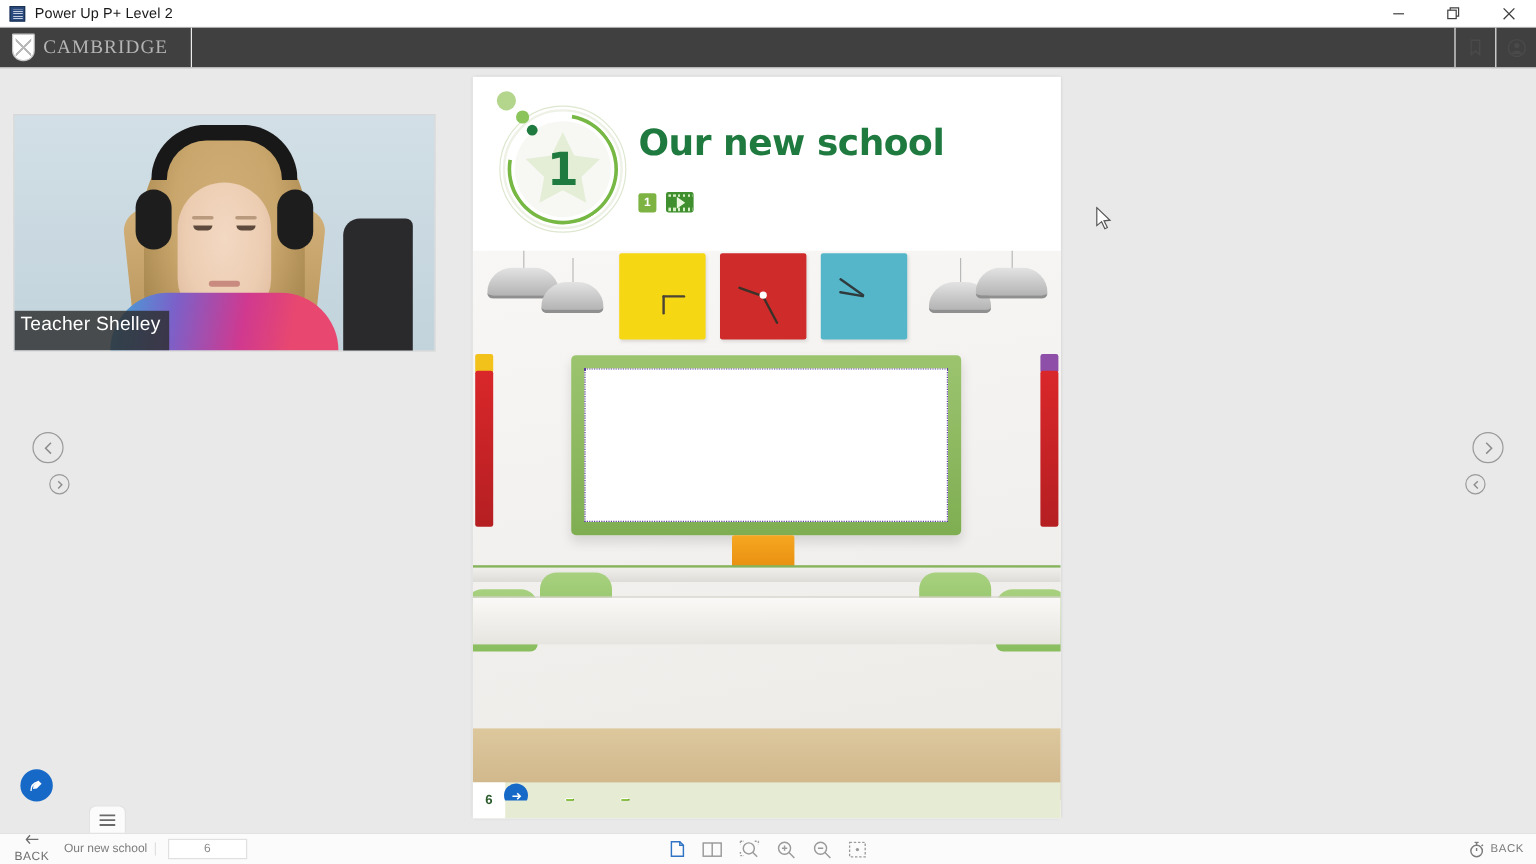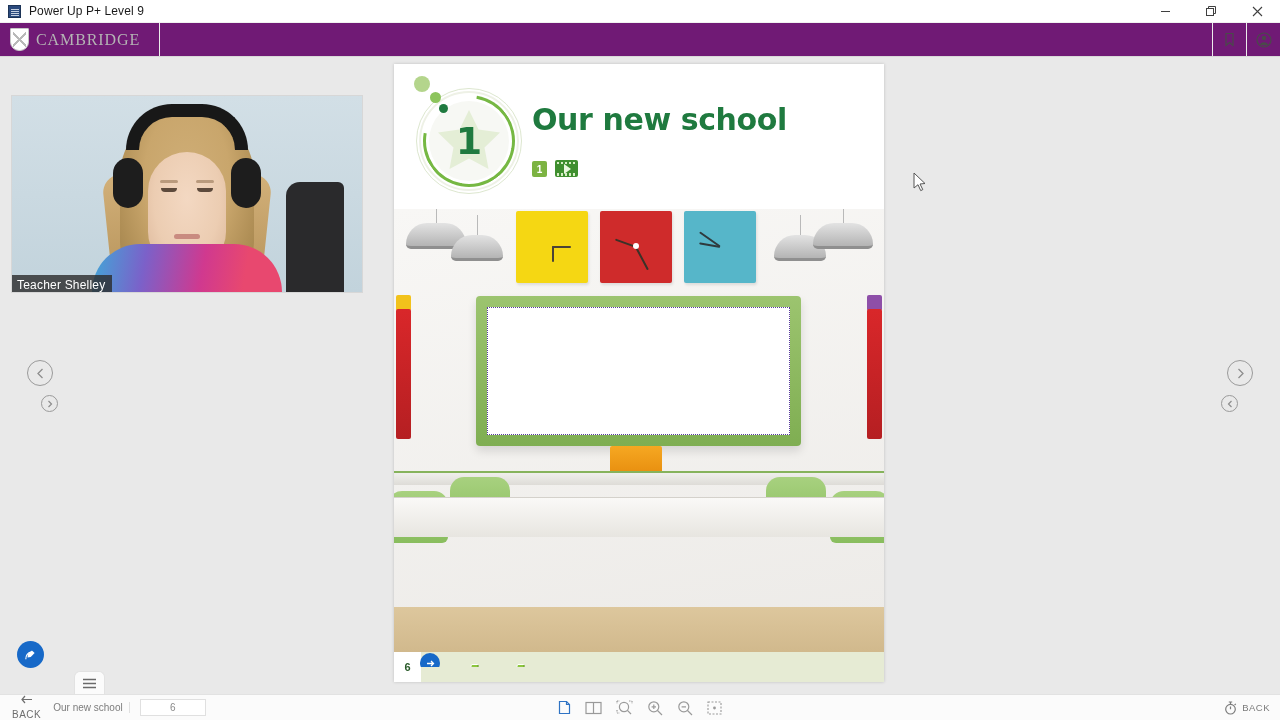--- a/index.html
+++ b/index.html
@@ -38,21 +38,21 @@
   }
   .tb-btn {
     width: 46px; height: 23px; display: flex; align-items: center; justify-content: center;
     color: #404040;
   }
   .tb-btn svg { display: block; }
 
   
   .appheader {
     position: absolute; top: 23px; left: 0; width: 1280px; height: 34px;
-    background: #701a75;
+    background: #404040;
     border-bottom: 1px solid #d8d8d8;
     display: flex; align-items: stretch;
   }
   .brand {
     display: flex; align-items: center; gap: 7px;
     padding: 0 14px 0 10px;
     width: 160px; flex: 0 0 auto;
     border-right: 1px solid #ececec;
   }
   .brand-crest {
@@ -168,21 +168,21 @@
   .wc-cup.r { left: calc(50% + 44px); }
   .wc-shirt {
     position: absolute; left: 50%; bottom: 0; transform: translateX(-50%);
     width: 190px; height: 48px;
     background: linear-gradient(100deg,#3fa9d8 0%, #7b61c9 28%, #d0398f 58%, #e8486f 80%, #e8486f 100%);
     border-radius: 70px 70px 0 0;
   }
   .wc-name {
     position: absolute; left: 0; bottom: 0;
     background: rgba(45,45,45,.82); color: #fff;
-    font-size: 12px; padding: 3px 7px 0 5px;
+    font-size: 16px; padding: 3px 7px 12px 5px;
     letter-spacing: .2px;
   }
 
   
   .navarrow {
     position: absolute; border-radius: 50%;
     border: 1.5px solid #9a9a9a; color: #8d8d8d;
     display: flex; align-items: center; justify-content: center;
     background: transparent;
   }
@@ -426,21 +426,21 @@
     color: #7b7b7b; font-size: 9.5px; letter-spacing: .5px;
   }
 
   .cursor { position: absolute; left: 913px; top: 115px; }
 </style>
 </head>
 <body>
 
 <div class="titlebar">
   <div class="tb-appicon"></div>
-  <div class="tb-title">Power Up P+ Level 9</div>
+  <div class="tb-title">Power Up P+ Level 2</div>
   <div class="tb-controls">
     <div class="tb-btn">
       <svg width="11" height="11" viewBox="0 0 11 11">
           <rect x="1" y="5" width="9" height="1" fill="currentColor"></rect>
         </svg>
     </div>
     <div class="tb-btn">
       <svg width="12" height="12" viewBox="0 0 12 12" fill="none" stroke="currentColor" stroke-width="1">
         <rect x="1.5" y="3.5" width="7" height="7"></rect>
           <path d="M3.5 3.5V1.5h7v7h-2"></path>

